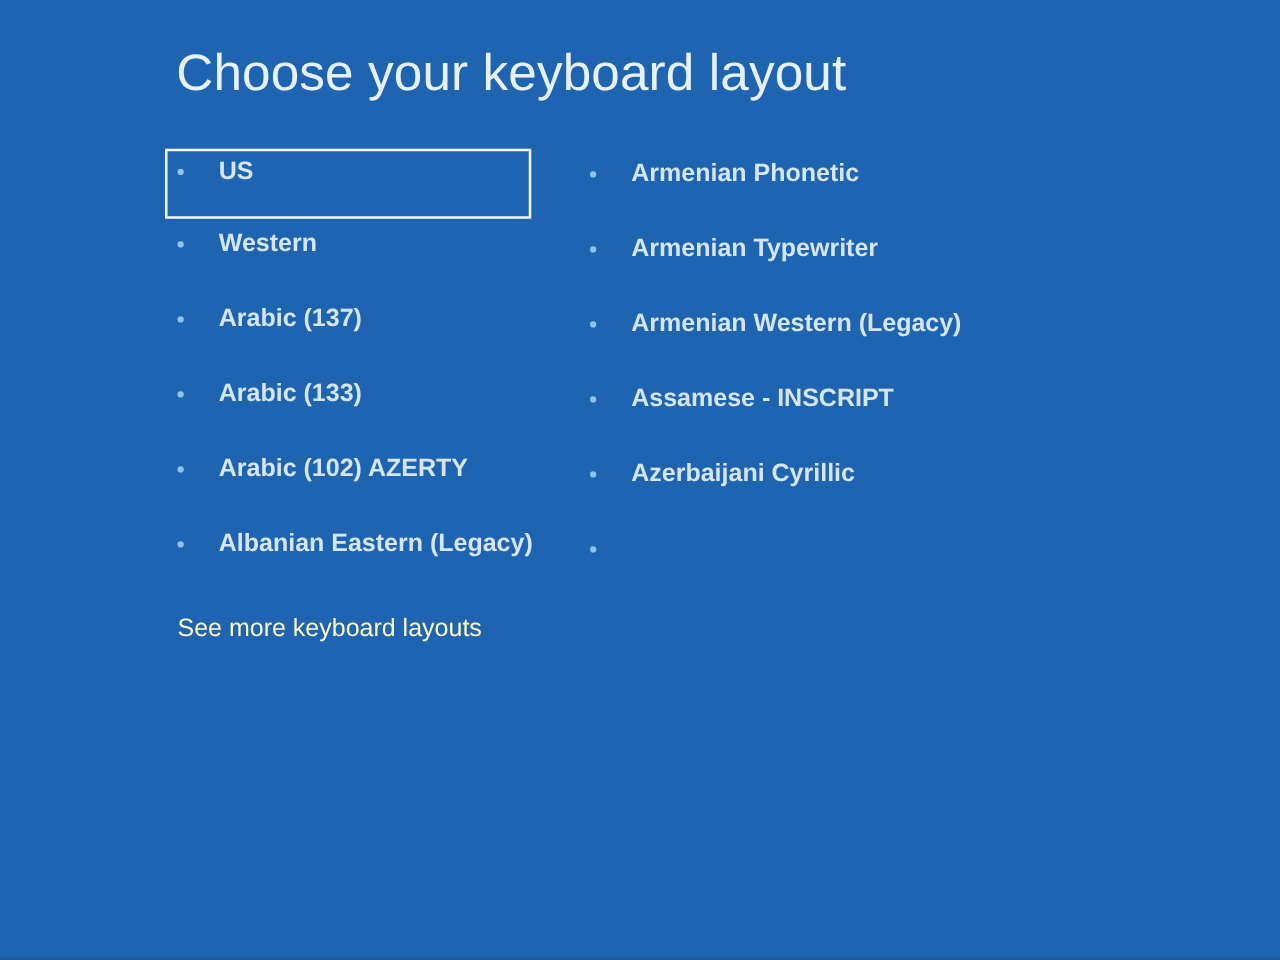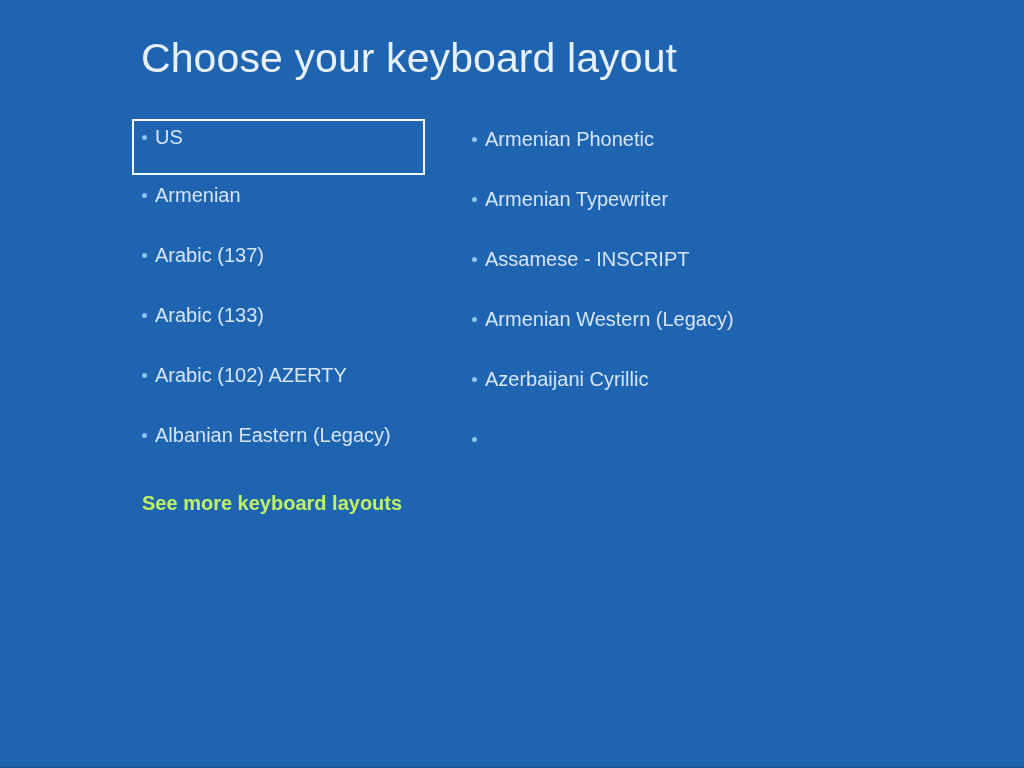--- a/index.html
+++ b/index.html
@@ -78,42 +78,43 @@
     border-radius: 50%;
     background: #8ec3ef;
     margin-top: 9px;
     margin-left: 10px;
     margin-right: 8px;
     flex: 0 0 auto;
   }
 
   .layout-item .item-label {
     font-size: 20px;
-    font-weight: 400;
+    font-weight: 700;
     color: #d5e5f7;
     line-height: 22px;
     white-space: nowrap;
+    margin-left: 20px;
   }
 
   
   .layout-item.selected {
     border: 2px solid #f2f8fd;
     height: 56px;
     padding-top: 5px;
     width: 293px;
   }
   .layout-item.selected .bullet { margin-left: 8px; margin-top: 9px; }
 
   .see-more-link {
     position: absolute;
     left: 142px;
     top: 492px;
     font-size: 20px;
-    font-weight: 700;
-    color: #bef264;
+    font-weight: 400;
+    color: #fef9c3;
     white-space: nowrap;
     line-height: 22px;
     cursor: pointer;
   }
 </style>
 </head>
 <body>
 
 <div class="screen">
 
@@ -121,21 +122,21 @@
 
   <div class="layout-columns">
 
     <div class="column column-left">
         <div class="layout-item selected">
           <span class="bullet"></span>
           <span class="item-label">US</span>
         </div>
         <div class="layout-item">
           <span class="bullet"></span>
-          <span class="item-label">Armenian</span>
+          <span class="item-label">Western</span>
         </div>
         <div class="layout-item">
           <span class="bullet"></span>
           <span class="item-label">Arabic (137)</span>
         </div>
         <div class="layout-item">
           <span class="bullet"></span>
           <span class="item-label">Arabic (133)</span>
         </div>
         <div class="layout-item">
@@ -152,25 +153,25 @@
         <div class="layout-item">
           <span class="bullet"></span>
           <span class="item-label">Armenian Phonetic</span>
         </div>
         <div class="layout-item">
           <span class="bullet"></span>
           <span class="item-label">Armenian Typewriter</span>
         </div>
         <div class="layout-item">
           <span class="bullet"></span>
-          <span class="item-label">Assamese - INSCRIPT</span>
+          <span class="item-label">Armenian Western (Legacy)</span>
         </div>
         <div class="layout-item">
           <span class="bullet"></span>
-          <span class="item-label">Armenian Western (Legacy)</span>
+          <span class="item-label">Assamese - INSCRIPT</span>
         </div>
         <div class="layout-item">
           <span class="bullet"></span>
           <span class="item-label">Azerbaijani Cyrillic</span>
         </div>
         <div class="layout-item">
           <span class="bullet"></span>
         </div>
       </div>
 

